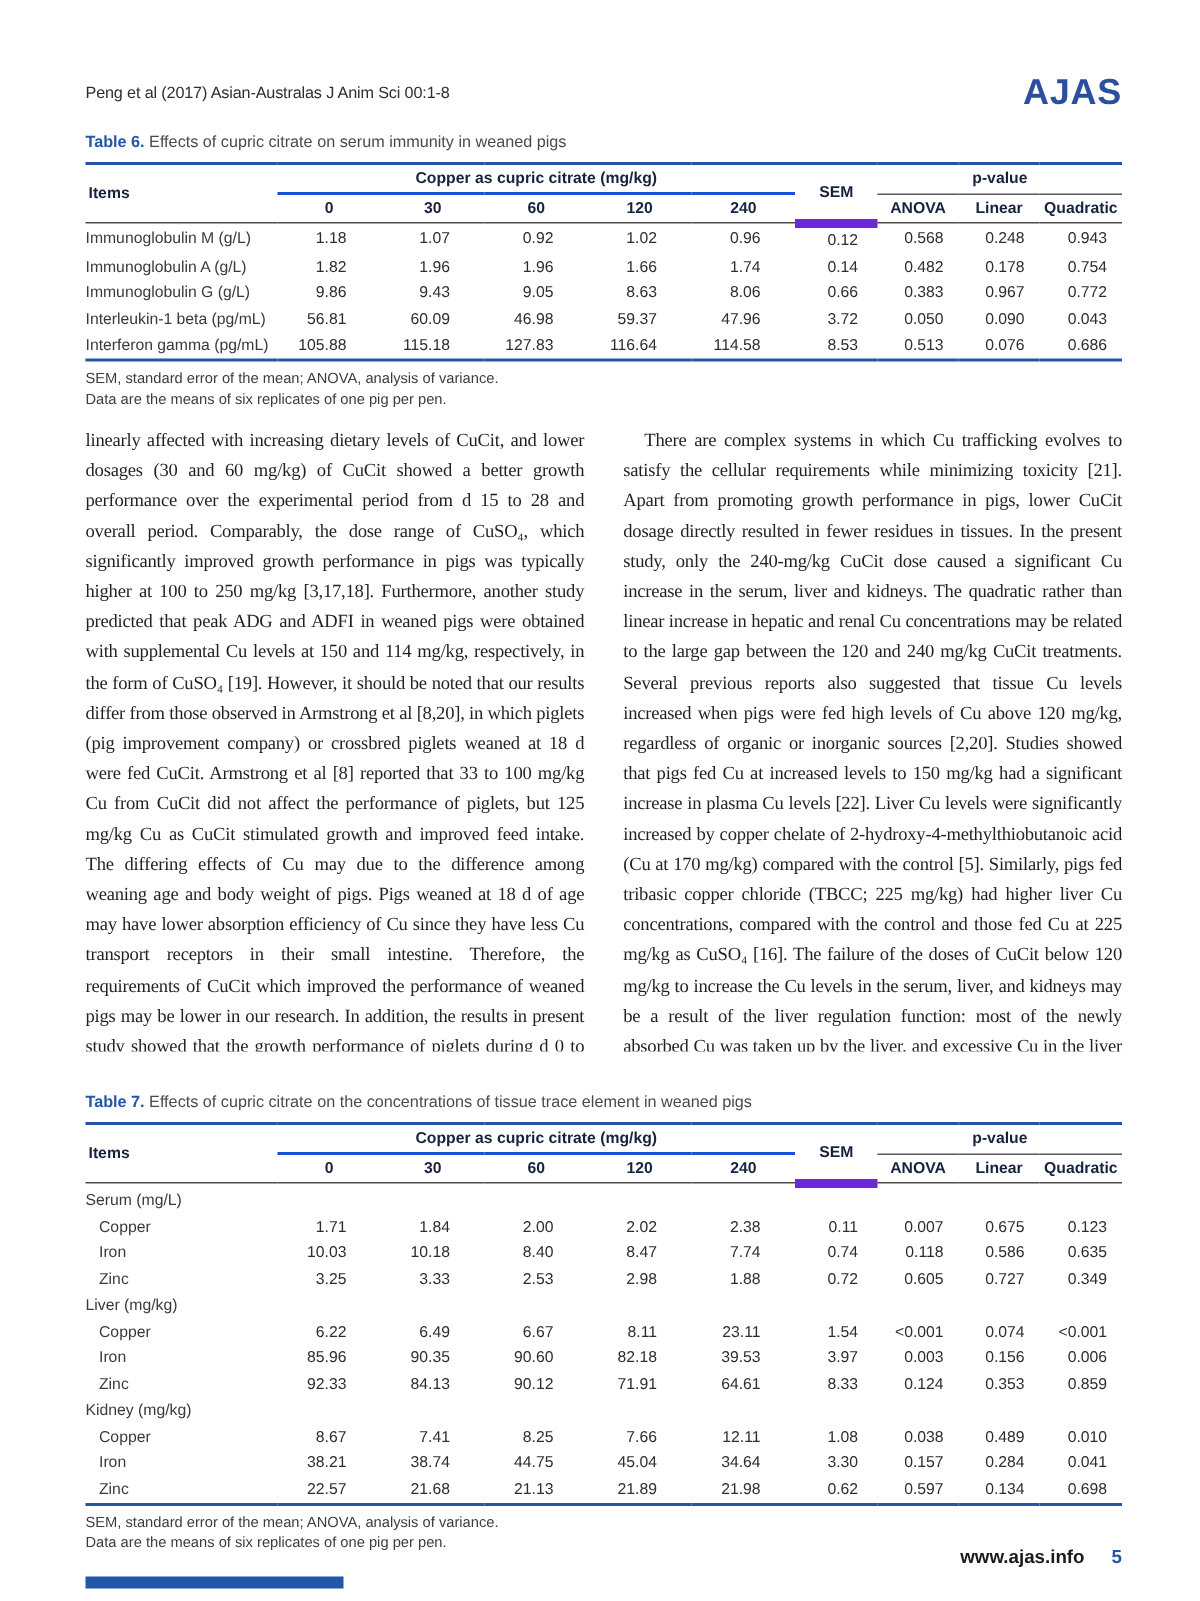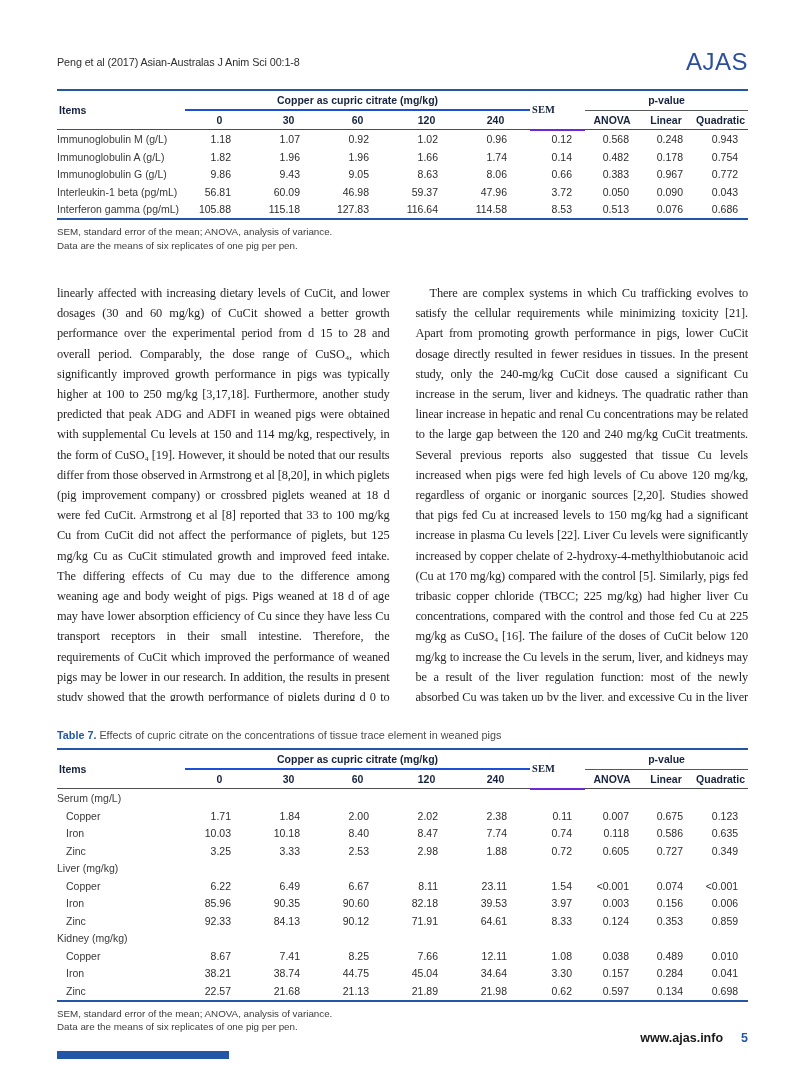--- a/index.html
+++ b/index.html
@@ -1,38 +1,38 @@
 <!DOCTYPE html>
 <html lang="en"><head>
 <meta charset="utf-8">
 <style>
   html,body{margin:0;padding:0;background:#ffffff;}
   .page{position:relative;width:800px;height:1067px;background:#fff;overflow:hidden;
         font-family:"Liberation Sans",sans-serif;color:#222;}
 
   
   .runhead{position:absolute;left:57px;top:56px;font-size:10.8px;color:#2e2e2e;letter-spacing:-0.1px;}
-  .logo{position:absolute;right:52px;top:48px;font-size:24px;font-weight:normal;color:#2b4f9e;letter-spacing:0.5px;}
+  .logo{position:absolute;right:52px;top:48px;font-size:24px;font-weight:bold;color:#2b4f9e;letter-spacing:0.5px;}
 
   
   .tblblock{position:absolute;left:57px;right:52px;}
   .t6{top:89px;}
   .t7{top:729px;}
   .caption{margin:0 0 7px 0;font-size:10.8px;color:#4a4a4a;}
   .caption .cap-label{font-weight:bold;color:#2456a8;}
 
   
   table.datatable{width:100%;border-collapse:collapse;table-layout:fixed;
       border-top:2px solid #2456a8;border-bottom:2px solid #2456a8;
       font-size:10.5px;color:#2d2d2d;}
   table.datatable th{font-weight:bold;color:#16233f;padding:3px 2px;line-height:12px;}
   th.spanner{border-bottom:2px solid #1d4ed8;text-align:center;}
   th.pspanner{border-bottom:1px solid #58595b;}
   th.items-h{text-align:left;vertical-align:middle;border-bottom:1px solid #4d4d4d;}
-  th.sem-h{text-align:left;vertical-align:middle;border-bottom:2px solid #6d28d9;padding-right:10px;font-family:Liberation Serif, serif;}
+  th.sem-h{text-align:center;vertical-align:middle;border-bottom:6px solid #6d28d9;padding-right:10px;}
   th.sub{border-bottom:1px solid #4d4d4d;text-align:center;}
   td{padding:2.5px 0;line-height:12.5px;}
   td.rowlabel{text-align:left;color:#3a3a3a;}
   td.indented{padding-left:9px;}
   td.group{text-align:left;color:#3a3a3a;}
   td.num{text-align:right;}
   td.dose{padding-right:23px;}
   td.sem{padding-right:13px;}
   td.pv{padding-right:10px;}
   .footnote{margin:0;font-size:9.8px;color:#3c3c3c;line-height:13.5px;}
@@ -53,20 +53,21 @@
 </style>
 </head>
 <body>
 
 <div class="page">
 
   <div class="runhead">Peng et al (2017) Asian-Australas J Anim Sci 00:1-8</div>
   <div class="logo">AJAS</div>
 
   <section class="tblblock t6">
+    <p class="caption"><span class="cap-label">Table 6.</span> <span>Effects of cupric citrate on serum immunity in weaned pigs</span></p>
     <table class="datatable">
         <colgroup>
           <col style="width: 128px;">
           <col style="width: 69px;">
           <col style="width: 69px;">
           <col style="width: 69px;">
           <col style="width: 69px;">
           <col style="width: 69px;">
           <col style="width: 55px;">
           <col style="width: 54px;">

